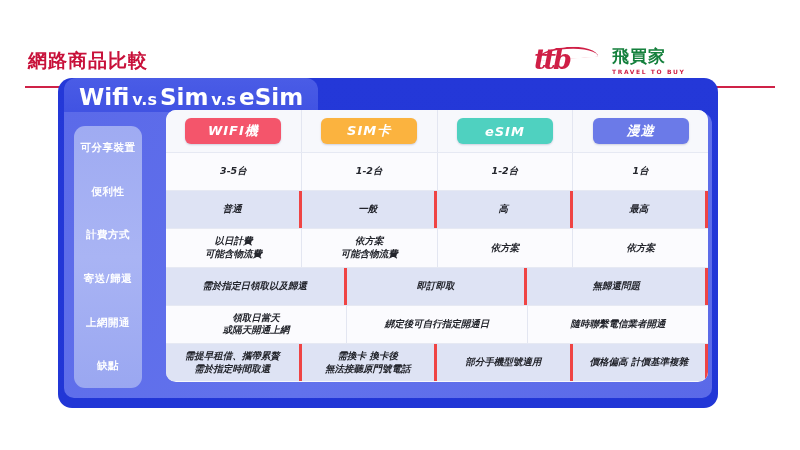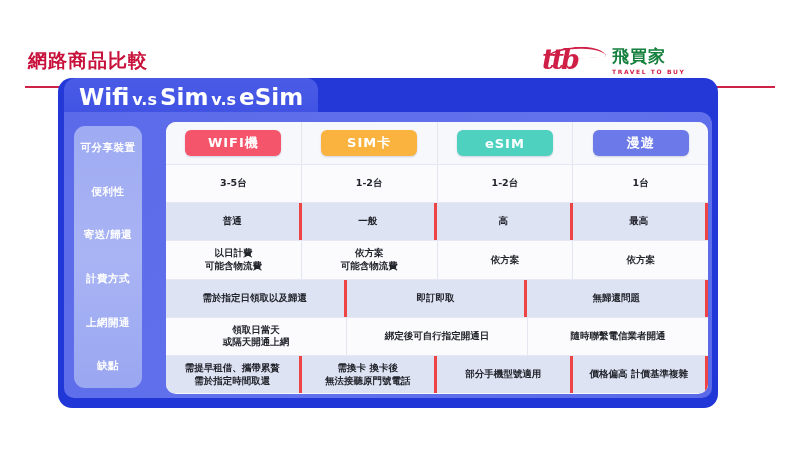--- a/index.html
+++ b/index.html
@@ -29,21 +29,21 @@
     width: 750px; height: 2px;
     background: #cf2247;
   }
 
   
   .brand {
     position: absolute; right: 22px; top: 10px;
     height: 44px; width: 132px;
   }
   .brand-mark {
-    position: absolute; left: 8px; top: 2px;
+    position: absolute; left: 0; top: 2px;
     width: 72px; height: 34px;
     color: #cf1f46;
     font-family: "DejaVu Serif", "Liberation Serif", serif;
     font-style: italic; font-weight: 700;
     font-size: 27px; line-height: 34px;
     letter-spacing: -3px;
     text-align: left;
   }
   .brand-mark .swoosh {
     position: absolute; left: 2px; top: 4px;
@@ -105,25 +105,26 @@
   }
   .label-cell {
     flex: 1 1 0;
     display: flex; align-items: center; justify-content: center;
     color: #ffffff; font-size: 10.5px; font-weight: 700;
     letter-spacing: 0.5px; white-space: nowrap;
   }
 
   
   .table-wrap {
-    position: absolute; left: 108px; top: 44px;
+    position: absolute; left: 108px; top: 32px;
     width: 542px; height: 272px;
     background: #f7f8fc;
     border-radius: 10px 10px 10px 10px;
     overflow: hidden;
+    font-style: italic;
   }
 
   
   .head-row {
     position: relative;
     height: 42px;
     display: flex;
     background: #f7f8fc;
   }
   .head-cell {
@@ -185,22 +186,22 @@
 
   <div class="title-tab">
     <span class="tline"><span>Wifi</span><span class="vs">v.s</span><span>Sim</span><span class="vs">v.s</span><span>eSim</span></span>
   </div>
 
   <div class="card-inner"></div>
 
   <div class="label-col">
     <div class="label-cell">可分享裝置</div>
     <div class="label-cell">便利性</div>
+    <div class="label-cell">計費方式</div>
     <div class="label-cell">寄送/歸還</div>
-    <div class="label-cell">計費方式</div>
     <div class="label-cell">上網開通</div>
     <div class="label-cell">缺點</div>
   </div>
 
   <div class="table-wrap">
 
     <div class="head-row">
       <div class="head-cell">
         <span class="pill" style="background: rgb(244, 85, 107);">WIFI機</span>
       </div>

